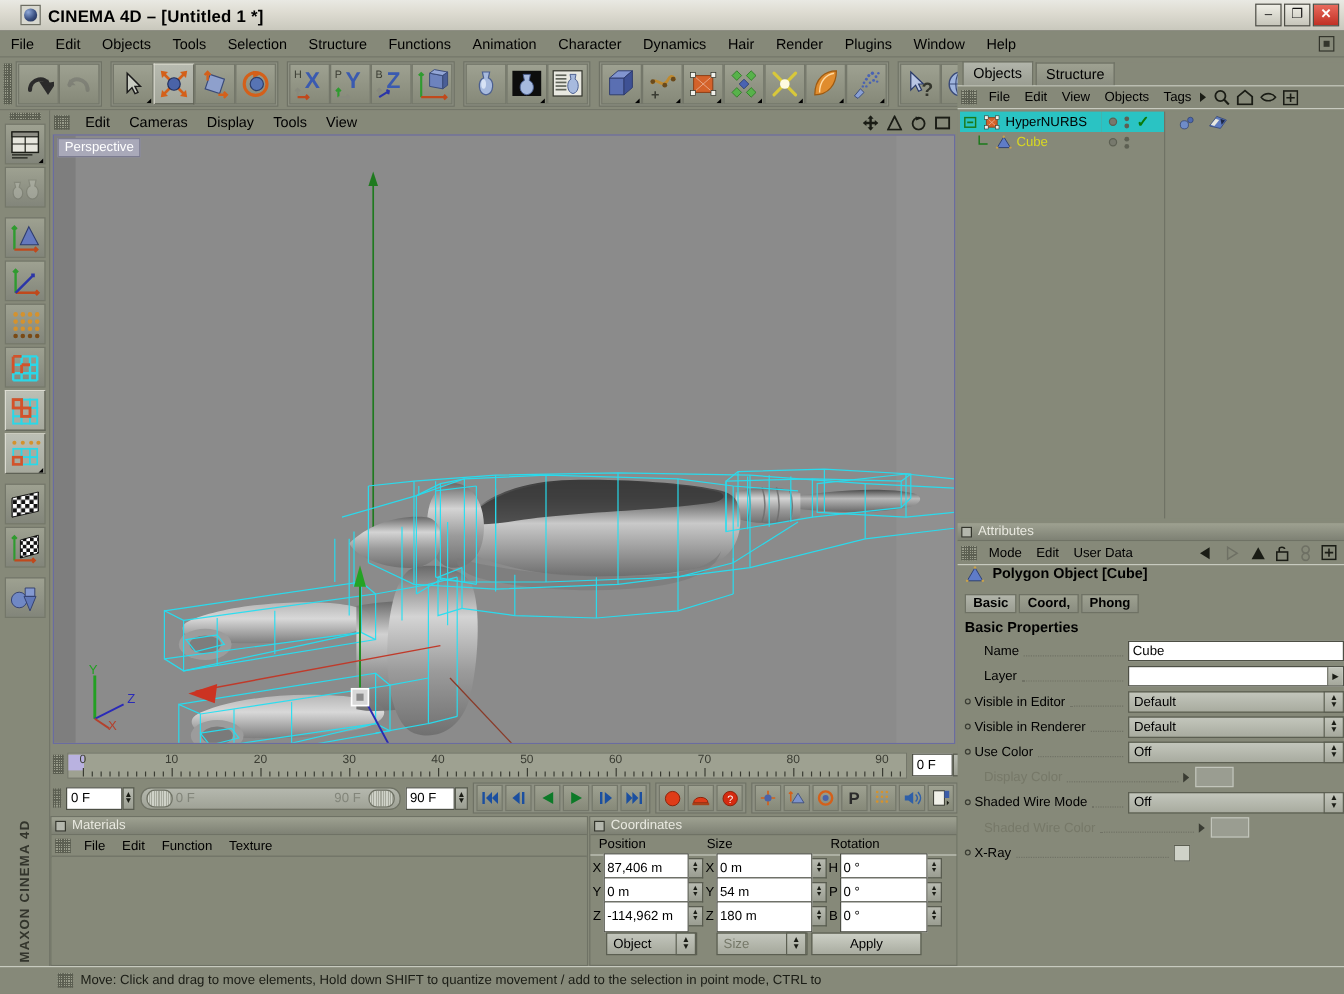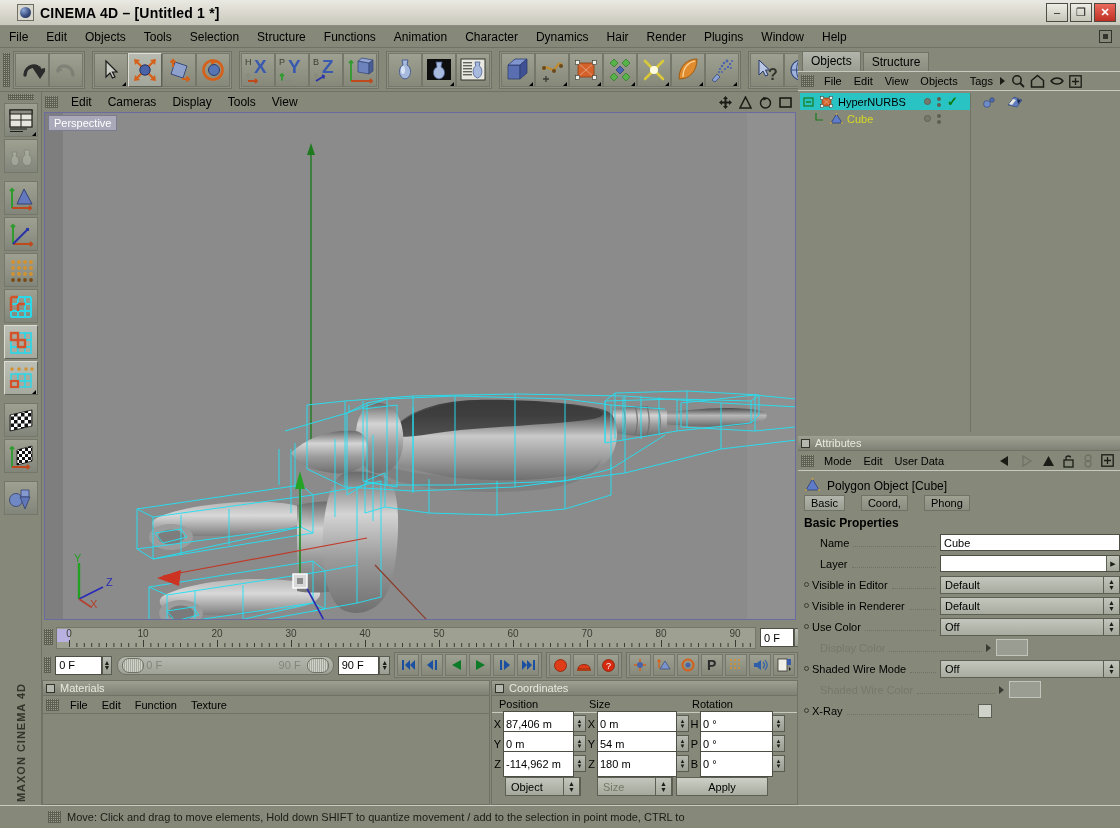--- a/index.html
+++ b/index.html
@@ -327,23 +327,23 @@
     border-bottom: 1px solid #c7cabf; background: #868979;
   }
   #attrmenu .am-grip {
     width: 13px; height: 12px; margin: 0 4px 0 3px;
     background-image:
       repeating-linear-gradient(0deg,#5c5f52 0 1px,transparent 1px 2px),
       repeating-linear-gradient(90deg,#5c5f52 0 1px,transparent 1px 2px);
     background-color: #9a9d8c;
   }
   .am-item { font-size: 11px; color: #000; padding: 1px 6px; }
-  #attrobj { display: flex; align-items: flex-end; height: 22px; padding-left: 6px; }
+  #attrobj { display: flex; align-items: flex-start; height: 22px; padding-left: 6px; font-weight: bold; }
   #attrobj .lbl { font-size: 12px; color: #000; margin-left: 6px; }
-  #attrtabs { display: flex; padding-left: 6px; gap: 16px; margin-top: 2px; }
+  #attrtabs { display: flex; padding-left: 6px; gap: 2px; margin-top: 2px; font-weight: bold; }
   .atab {
     font-size: 11px; color: #000; padding: 1px 6px;
     background: linear-gradient(to bottom,#9ea191,#8a8d80); border: 1px solid #6f7265;
   }
   .atab.active { background: linear-gradient(to bottom,#b2b5ab,#9a9d91); }
   #attrsection { font-size: 12px; font-weight: bold; color: #000; padding: 5px 0 3px 6px; }
   .arow { display: flex; align-items: center; height: 19px; margin-bottom: 2px; padding-left: 6px; }
   .arow .bullet {
     width: 5px; height: 5px; border: 1px solid #3a3c33; border-radius: 50%;
     margin-right: 3px; background: #868979; flex: none;

